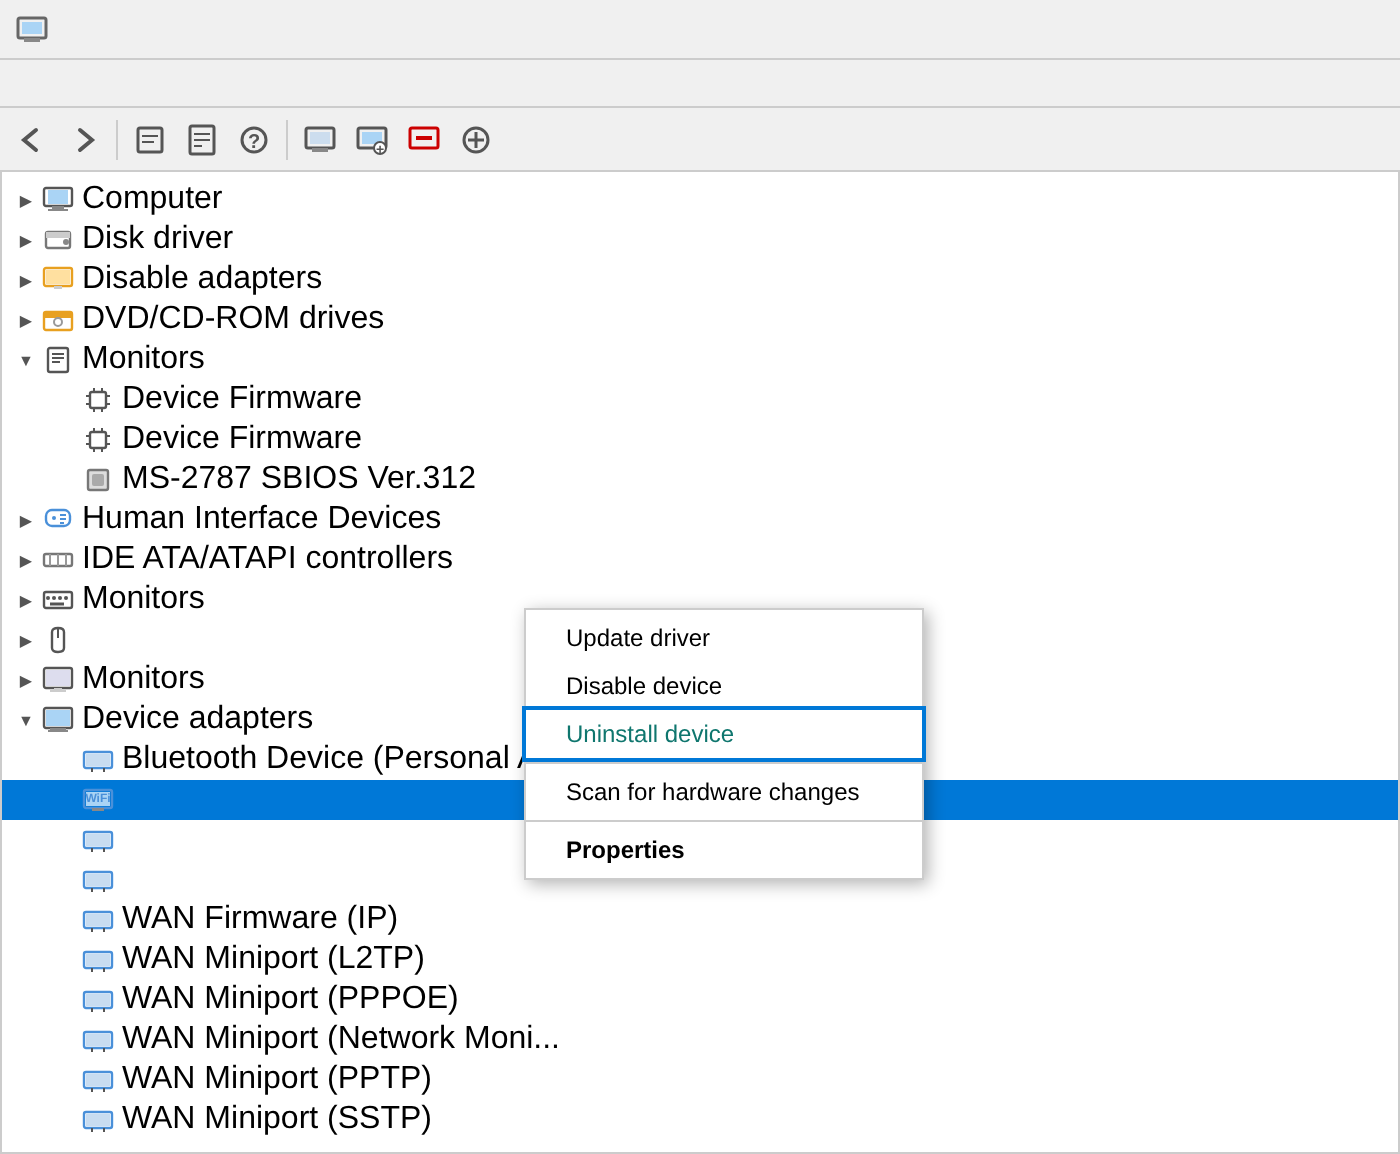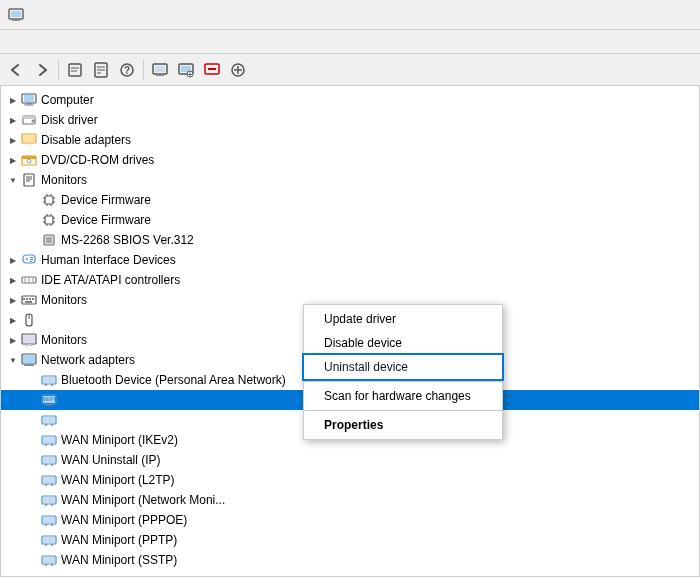--- a/index.html
+++ b/index.html
@@ -87,44 +87,43 @@
       padding-right: 4px;
       cursor: pointer;
       white-space: nowrap;
       user-select: none;
     }
     .tree-item.selected {
       background: #0078d7;
       color: white;
     }
     .tree-label {
-      font-size: 12px;
+      font-size: 16px;
     }
 
     
     .context-menu {
       position: absolute;
       background: white;
       border: 1px solid #ccc;
       box-shadow: 2px 2px 8px rgba(0,0,0,0.3);
       min-width: 200px;
       z-index: 1000;
       padding: 2px 0;
-      margin-left: 41px;
     }
     .context-menu-item {
       padding: 5px 20px;
       cursor: pointer;
       font-size: 12px;
       white-space: nowrap;
     }
     .context-menu-item.highlighted {
       outline: 2px solid #0078d7;
       background: white;
-      color: #0f172a;
+      color: #0f766e;
     }
     .context-menu-item.bold {
       font-weight: bold;
     }
     .context-menu-separator {
       height: 1px;
       background: #ccc;
       margin: 2px 0;
     }
   </style>
@@ -308,21 +307,21 @@
         <span class="tree-label">Device Firmware</span>
       </div>
       <div class="tree-item">
         <span style="display: inline-flex; align-items: center; justify-content: center; width: 16px; flex-shrink: 0; margin-left: 24px;"></span>
         <span style="margin-right: 4px; display: inline-flex; align-items: center;">
           <svg width="16" height="16" viewBox="0 0 16 16">
             <rect x="3" y="3" width="10" height="10" rx="1" fill="#ddd" stroke="#777" stroke-width="1.2"></rect>
             <rect x="5" y="5" width="6" height="6" rx="1" fill="#aaa"></rect>
           </svg>
         </span>
-        <span class="tree-label">MS-2268 SBIOS Ver.312</span>
+        <span class="tree-label">MS-2787 SBIOS Ver.312</span>
       </div>
       <div class="tree-item">
         <span style="display: inline-flex; align-items: center; justify-content: center; width: 16px; flex-shrink: 0; margin-left: 4px; font-size: 8px; color: rgb(85, 85, 85);">▶</span>
         <span style="margin-right: 4px; display: inline-flex; align-items: center;">
           <svg width="16" height="16" viewBox="0 0 16 16">
             <rect x="2" y="3" width="12" height="8" rx="3" fill="none" stroke="#4a90d9" stroke-width="1.2"></rect>
             <circle cx="6" cy="7" r="1" fill="#4a90d9"></circle>
             <rect x="9" y="5" width="3" height="1" fill="#4a90d9"></rect>
             <rect x="9" y="7" width="3" height="1" fill="#4a90d9"></rect>
             <rect x="9" y="9" width="2" height="1" fill="#4a90d9"></rect>
@@ -380,21 +379,21 @@
       <div class="tree-item">
         <span style="display: inline-flex; align-items: center; justify-content: center; width: 16px; flex-shrink: 0; margin-left: 4px; font-size: 8px; color: rgb(85, 85, 85);">▼</span>
         <span style="margin-right: 4px; display: inline-flex; align-items: center;">
           <svg width="16" height="16" viewBox="0 0 16 16">
             <rect x="1" y="2" width="14" height="10" rx="1" fill="none" stroke="#555" stroke-width="1.2"></rect>
             <rect x="2" y="3" width="12" height="8" fill="#aad4f5"></rect>
             <rect x="4" y="12" width="8" height="1.5" fill="#888"></rect>
             <line x1="3" y1="13.5" x2="13" y2="13.5" stroke="#888" stroke-width="1"></line>
           </svg>
         </span>
-        <span class="tree-label">Network adapters</span>
+        <span class="tree-label">Device adapters</span>
       </div>
       <div class="tree-item">
         <span style="display: inline-flex; align-items: center; justify-content: center; width: 16px; flex-shrink: 0; margin-left: 24px;"></span>
         <span style="margin-right: 4px; display: inline-flex; align-items: center;">
           <svg width="16" height="16" viewBox="0 0 16 16">
             <rect x="1" y="4" width="14" height="8" rx="1" fill="none" stroke="#4a90d9" stroke-width="1.2"></rect>
             <rect x="2" y="5" width="12" height="6" fill="#c8dcf0"></rect>
             <line x1="5" y1="12" x2="5" y2="14" stroke="#555" stroke-width="1"></line>
             <line x1="11" y1="12" x2="11" y2="14" stroke="#555" stroke-width="1"></line>
           </svg>
@@ -426,33 +425,32 @@
       <div class="tree-item">
         <span style="display: inline-flex; align-items: center; justify-content: center; width: 16px; flex-shrink: 0; margin-left: 24px;"></span>
         <span style="margin-right: 4px; display: inline-flex; align-items: center;">
           <svg width="16" height="16" viewBox="0 0 16 16">
             <rect x="1" y="4" width="14" height="8" rx="1" fill="none" stroke="#4a90d9" stroke-width="1.2"></rect>
             <rect x="2" y="5" width="12" height="6" fill="#c8dcf0"></rect>
             <line x1="5" y1="12" x2="5" y2="14" stroke="#555" stroke-width="1"></line>
             <line x1="11" y1="12" x2="11" y2="14" stroke="#555" stroke-width="1"></line>
           </svg>
         </span>
-        <span class="tree-label">WAN Miniport (IKEv2)</span>
-      </div>
-      <div class="tree-item">
-        <span style="display: inline-flex; align-items: center; justify-content: center; width: 16px; flex-shrink: 0; margin-left: 24px;"></span>
-        <span style="margin-right: 4px; display: inline-flex; align-items: center;">
-          <svg width="16" height="16" viewBox="0 0 16 16">
-            <rect x="1" y="4" width="14" height="8" rx="1" fill="none" stroke="#4a90d9" stroke-width="1.2"></rect>
-            <rect x="2" y="5" width="12" height="6" fill="#c8dcf0"></rect>
-            <line x1="5" y1="12" x2="5" y2="14" stroke="#555" stroke-width="1"></line>
-            <line x1="11" y1="12" x2="11" y2="14" stroke="#555" stroke-width="1"></line>
-          </svg>
-        </span>
-        <span class="tree-label">WAN Uninstall (IP)</span>
+      </div>
+      <div class="tree-item">
+        <span style="display: inline-flex; align-items: center; justify-content: center; width: 16px; flex-shrink: 0; margin-left: 24px;"></span>
+        <span style="margin-right: 4px; display: inline-flex; align-items: center;">
+          <svg width="16" height="16" viewBox="0 0 16 16">
+            <rect x="1" y="4" width="14" height="8" rx="1" fill="none" stroke="#4a90d9" stroke-width="1.2"></rect>
+            <rect x="2" y="5" width="12" height="6" fill="#c8dcf0"></rect>
+            <line x1="5" y1="12" x2="5" y2="14" stroke="#555" stroke-width="1"></line>
+            <line x1="11" y1="12" x2="11" y2="14" stroke="#555" stroke-width="1"></line>
+          </svg>
+        </span>
+        <span class="tree-label">WAN Firmware (IP)</span>
       </div>
       <div class="tree-item">
         <span style="display: inline-flex; align-items: center; justify-content: center; width: 16px; flex-shrink: 0; margin-left: 24px;"></span>
         <span style="margin-right: 4px; display: inline-flex; align-items: center;">
           <svg width="16" height="16" viewBox="0 0 16 16">
             <rect x="1" y="4" width="14" height="8" rx="1" fill="none" stroke="#4a90d9" stroke-width="1.2"></rect>
             <rect x="2" y="5" width="12" height="6" fill="#c8dcf0"></rect>
             <line x1="5" y1="12" x2="5" y2="14" stroke="#555" stroke-width="1"></line>
             <line x1="11" y1="12" x2="11" y2="14" stroke="#555" stroke-width="1"></line>
           </svg>
@@ -462,33 +460,33 @@
       <div class="tree-item">
         <span style="display: inline-flex; align-items: center; justify-content: center; width: 16px; flex-shrink: 0; margin-left: 24px;"></span>
         <span style="margin-right: 4px; display: inline-flex; align-items: center;">
           <svg width="16" height="16" viewBox="0 0 16 16">
             <rect x="1" y="4" width="14" height="8" rx="1" fill="none" stroke="#4a90d9" stroke-width="1.2"></rect>
             <rect x="2" y="5" width="12" height="6" fill="#c8dcf0"></rect>
             <line x1="5" y1="12" x2="5" y2="14" stroke="#555" stroke-width="1"></line>
             <line x1="11" y1="12" x2="11" y2="14" stroke="#555" stroke-width="1"></line>
           </svg>
         </span>
+        <span class="tree-label">WAN Miniport (PPPOE)</span>
+      </div>
+      <div class="tree-item">
+        <span style="display: inline-flex; align-items: center; justify-content: center; width: 16px; flex-shrink: 0; margin-left: 24px;"></span>
+        <span style="margin-right: 4px; display: inline-flex; align-items: center;">
+          <svg width="16" height="16" viewBox="0 0 16 16">
+            <rect x="1" y="4" width="14" height="8" rx="1" fill="none" stroke="#4a90d9" stroke-width="1.2"></rect>
+            <rect x="2" y="5" width="12" height="6" fill="#c8dcf0"></rect>
+            <line x1="5" y1="12" x2="5" y2="14" stroke="#555" stroke-width="1"></line>
+            <line x1="11" y1="12" x2="11" y2="14" stroke="#555" stroke-width="1"></line>
+          </svg>
+        </span>
         <span class="tree-label">WAN Miniport (Network Moni...</span>
-      </div>
-      <div class="tree-item">
-        <span style="display: inline-flex; align-items: center; justify-content: center; width: 16px; flex-shrink: 0; margin-left: 24px;"></span>
-        <span style="margin-right: 4px; display: inline-flex; align-items: center;">
-          <svg width="16" height="16" viewBox="0 0 16 16">
-            <rect x="1" y="4" width="14" height="8" rx="1" fill="none" stroke="#4a90d9" stroke-width="1.2"></rect>
-            <rect x="2" y="5" width="12" height="6" fill="#c8dcf0"></rect>
-            <line x1="5" y1="12" x2="5" y2="14" stroke="#555" stroke-width="1"></line>
-            <line x1="11" y1="12" x2="11" y2="14" stroke="#555" stroke-width="1"></line>
-          </svg>
-        </span>
-        <span class="tree-label">WAN Miniport (PPPOE)</span>
       </div>
       <div class="tree-item">
         <span style="display: inline-flex; align-items: center; justify-content: center; width: 16px; flex-shrink: 0; margin-left: 24px;"></span>
         <span style="margin-right: 4px; display: inline-flex; align-items: center;">
           <svg width="16" height="16" viewBox="0 0 16 16">
             <rect x="1" y="4" width="14" height="8" rx="1" fill="none" stroke="#4a90d9" stroke-width="1.2"></rect>
             <rect x="2" y="5" width="12" height="6" fill="#c8dcf0"></rect>
             <line x1="5" y1="12" x2="5" y2="14" stroke="#555" stroke-width="1"></line>
             <line x1="11" y1="12" x2="11" y2="14" stroke="#555" stroke-width="1"></line>
           </svg>

